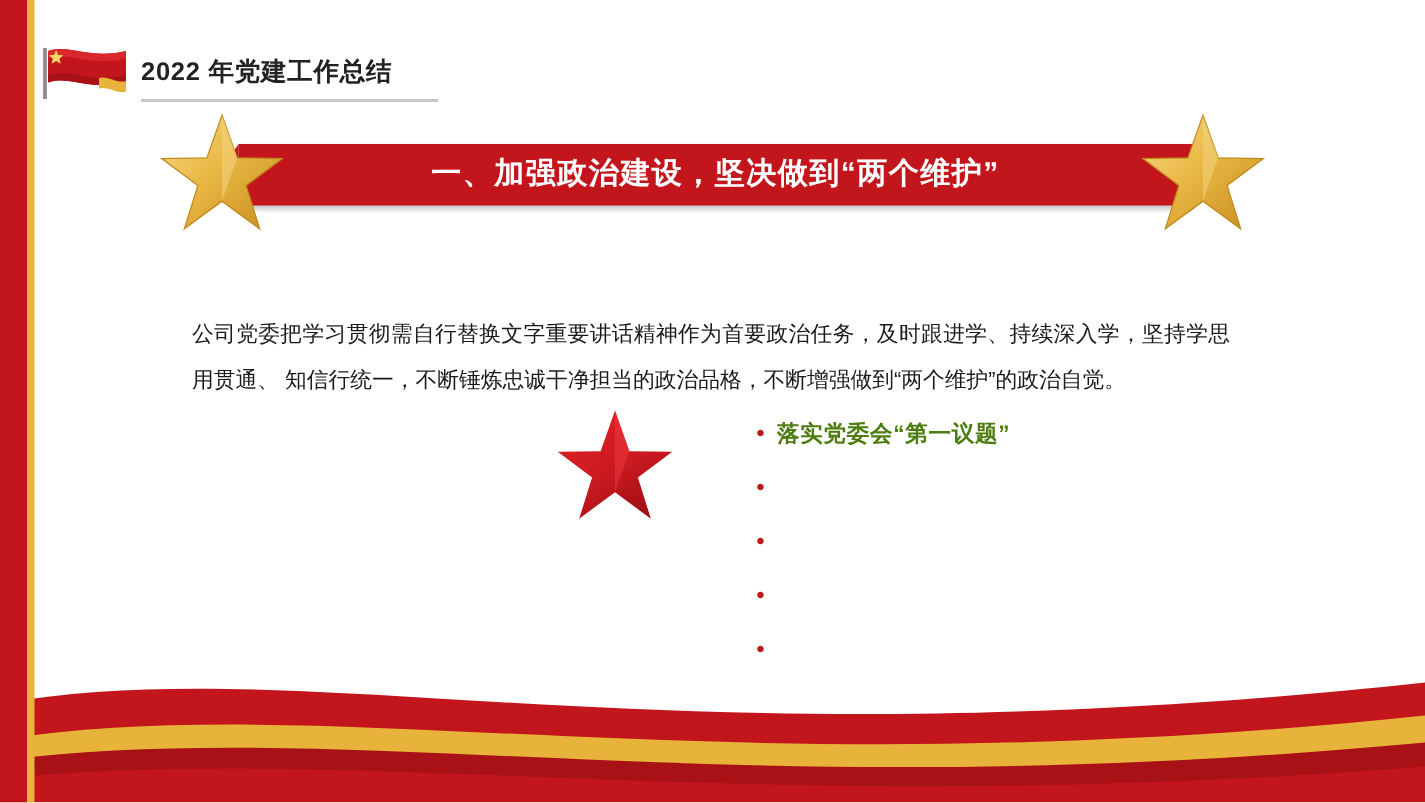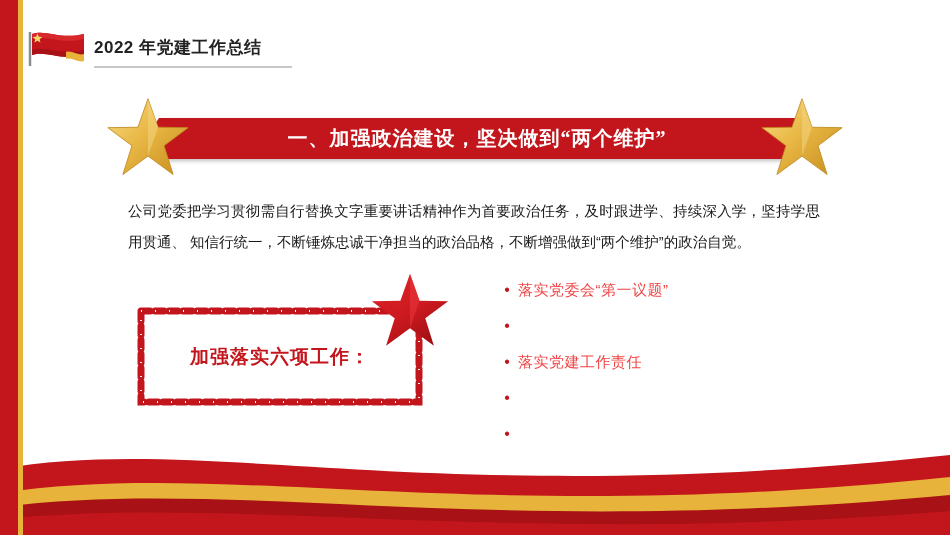--- a/index.html
+++ b/index.html
@@ -56,22 +56,22 @@
   .header-rule {
     position: absolute;
     left: 94px; top: 66px;
     width: 198px; height: 2px;
     background: #c8c8c8;
   }
 
   
   .banner-wrap {
     position: absolute;
-    left: 105px; top: 97px;
-    width: 740px; height: 80px; font-family: Liberation Serif, serif;
+    left: 105px; top: 75px;
+    width: 740px; height: 80px;
   }
   .banner-bar {
     position: absolute;
     left: 54px; top: 21px;
     width: 636px; height: 41px;
     background: #c3161c;
     box-shadow: 0 2px 4px rgba(0,0,0,0.25);
   }
   .banner-bar .tri-l {
     position: absolute;
@@ -103,21 +103,21 @@
   .star-big {
     position: absolute;
     width: 86px; height: 82px;
   }
   .star-left  { left: 0px;  top: 0px; }
   .star-right { left: 654px; top: 0px; }
 
   
   .para {
     position: absolute;
-    left: 128px; top: 196px;
+    left: 128px; top: 208px;
     width: 692px;
     font-size: 14.5px;
     color: #1a1a1a;
     line-height: 31px;
     text-align: justify;
   }
   .para p { margin: 0; }
 
   
   .rope-box {
@@ -163,22 +163,22 @@
   }
   .bullet-dot {
     width: 22px;
     color: #c3161c;
     font-size: 16px;
     text-align: center;
     flex: none;
   }
   .bullet-text {
     font-size: 15px;
-    font-weight: normal;
-    color: #ef4444;
+    font-weight: bold;
+    color: #4d7c0f;
     letter-spacing: 0.5px;
   }
 
   
   .bottom-deco {
     position: absolute;
     left: 0; bottom: 0;
     width: 950px; height: 120px;
   }
 </style>
@@ -230,28 +230,20 @@
       </defs>
       <path d="M50 2 L61.8 35.4 L97 35.9 L68.8 57 L79.4 90.8 L50 69.2 L20.6 90.8 L31.2 57 L3 35.9 L38.2 35.4 Z" fill="url(#gstarR)" stroke="#c08a1c" stroke-width="1"></path>
       <path d="M50 2 L61.8 35.4 L50 69.2 Z" fill="#f4d480" opacity="0.55"></path>
     </svg>
   </div>
 
   <div class="para">
     <p>公司党委把学习贯彻需自行替换文字重要讲话精神作为首要政治任务，及时跟进学、持续深入学，坚持学思用贯通、 知信行统一，不断锤炼忠诚干净担当的政治品格，不断增强做到“两个维护”的政治自觉。</p>
   </div>
 
-  <div class="rope-box">
-    <svg class="rope-outline" viewBox="0 0 288 101">
-      <rect x="5" y="5" width="278" height="91" fill="none" stroke="#c3161c" stroke-width="7" stroke-dasharray="9 5" stroke-linecap="round"></rect>
-      <rect x="5" y="5" width="278" height="91" fill="none" stroke="#ffffff" stroke-width="2" stroke-dasharray="1 13" stroke-linecap="butt"></rect>
-      <rect x="14" y="14" width="260" height="73" fill="none" stroke="#ffffff" stroke-width="1"></rect>
-    </svg>
-    <div class="rope-label">加强落实六项工作：</div>
-  </div>
 
   <svg class="star-mid" viewBox="0 0 100 96">
     <defs>
       <linearGradient id="rstar" x1="0" y1="0" x2="0.6" y2="1">
         <stop offset="0%" stop-color="#e2242a"></stop>
         <stop offset="60%" stop-color="#cc1a20"></stop>
         <stop offset="100%" stop-color="#a51015"></stop>
       </linearGradient>
     </defs>
     <path d="M50 2 L61.8 35.4 L97 35.9 L68.8 57 L79.4 90.8 L50 69.2 L20.6 90.8 L31.2 57 L3 35.9 L38.2 35.4 Z" fill="url(#rstar)"></path>
@@ -261,21 +253,20 @@
   <div class="bullets">
     <div class="bullet-row">
       <span class="bullet-dot">•</span>
       <span class="bullet-text">落实党委会“第一议题”</span>
     </div>
     <div class="bullet-row">
       <span class="bullet-dot">•</span>
     </div>
     <div class="bullet-row">
       <span class="bullet-dot">•</span>
-      <span class="bullet-text">落实党建工作责任</span>
     </div>
     <div class="bullet-row">
       <span class="bullet-dot">•</span>
     </div>
     <div class="bullet-row">
       <span class="bullet-dot">•</span>
     </div>
   </div>
 
   <svg class="bottom-deco" viewBox="0 0 950 120" preserveAspectRatio="none">

